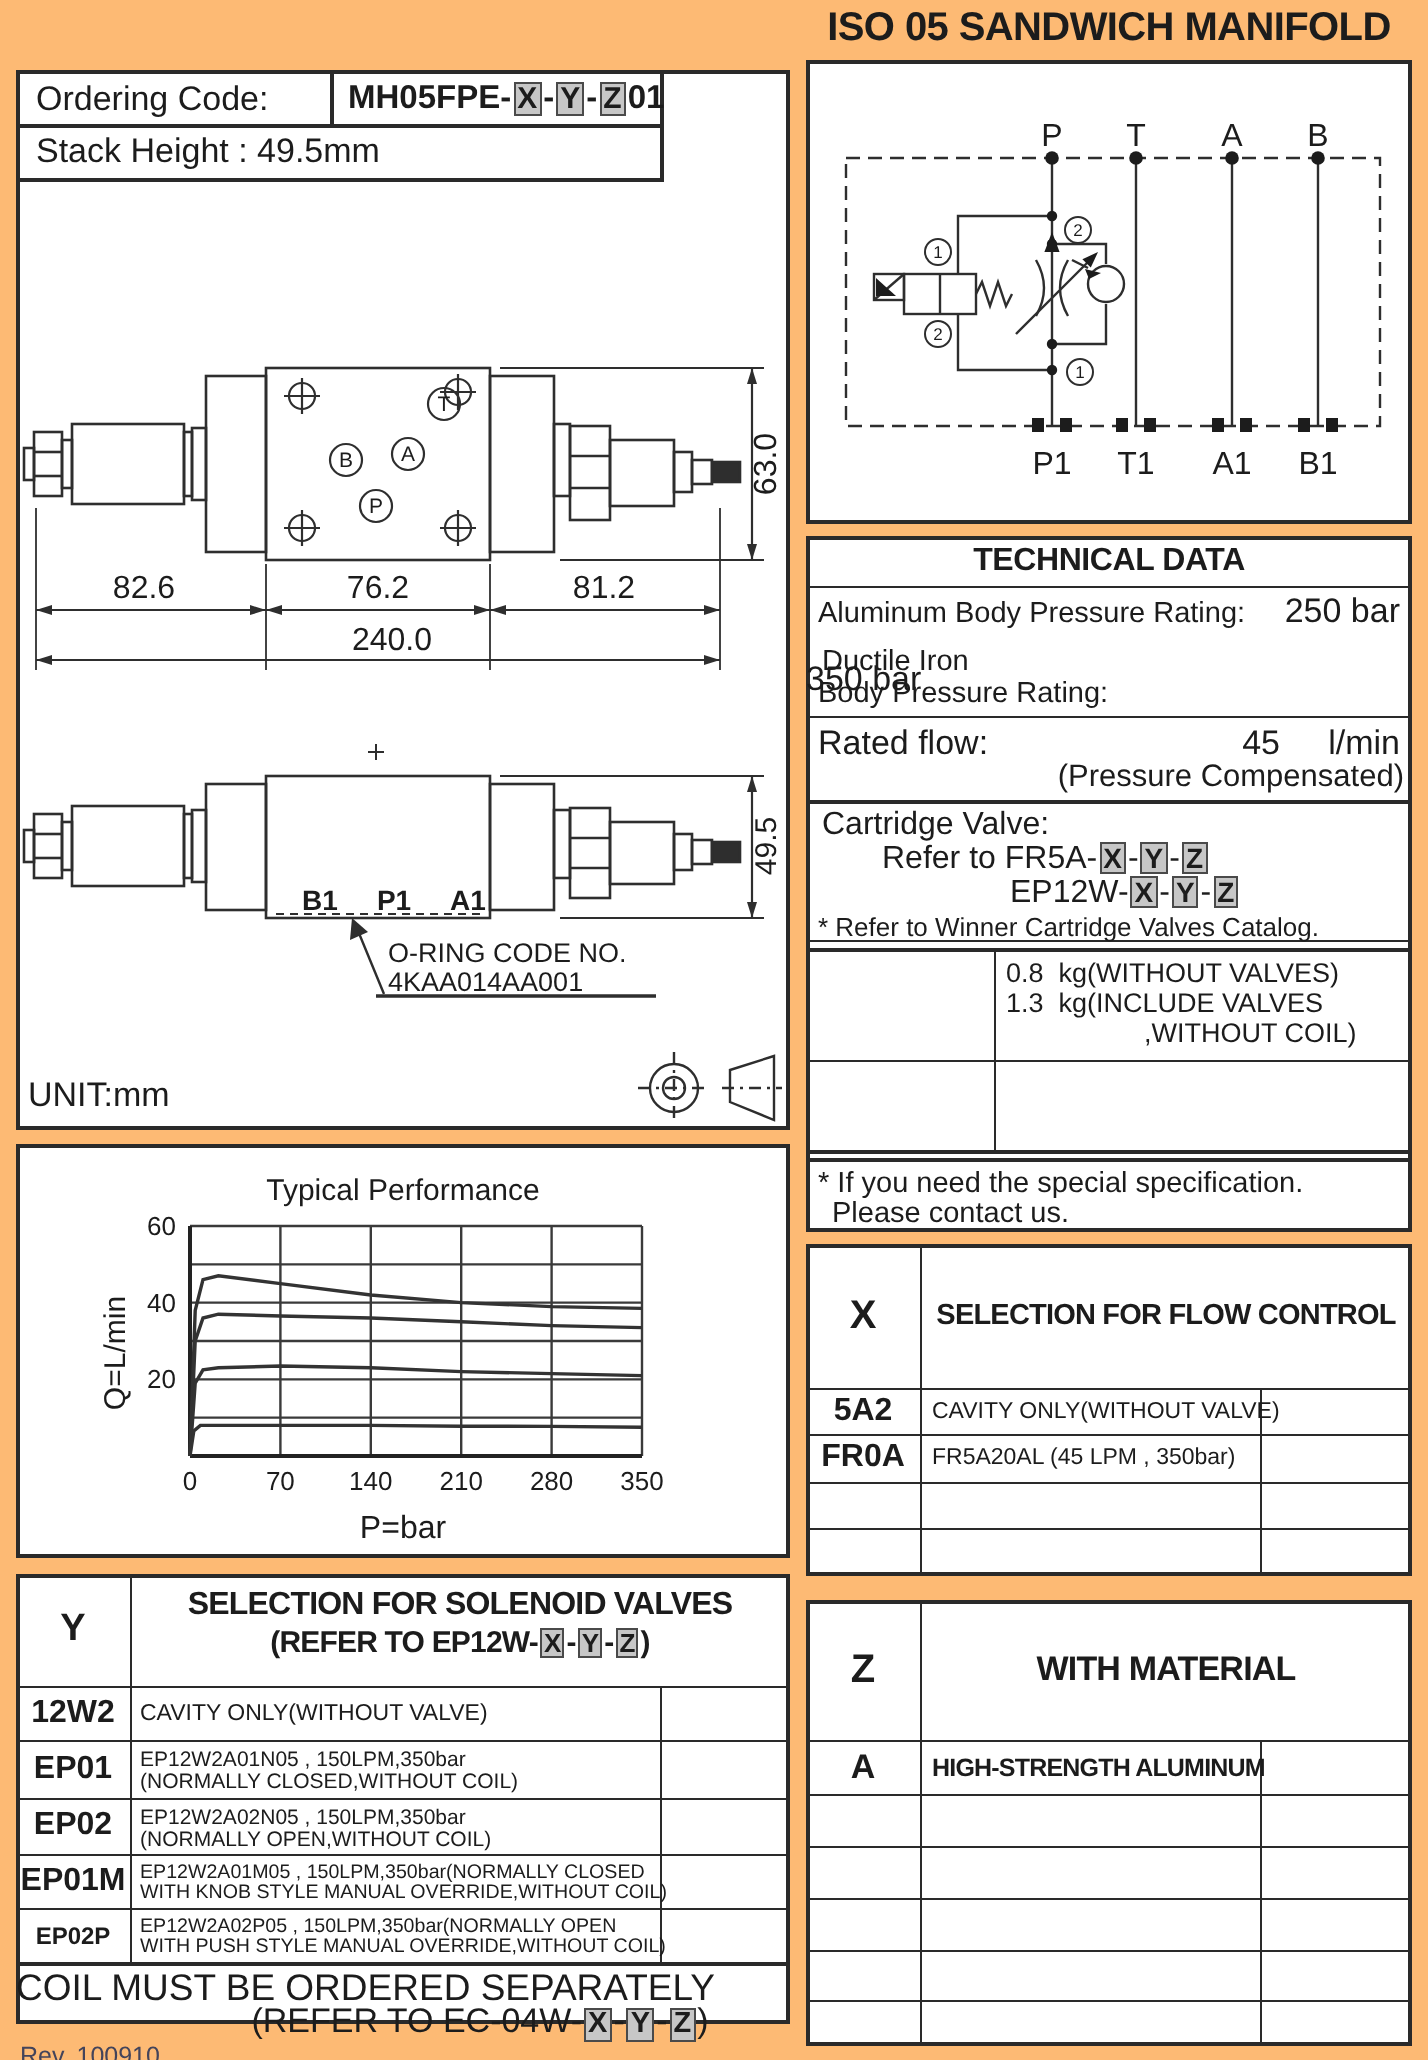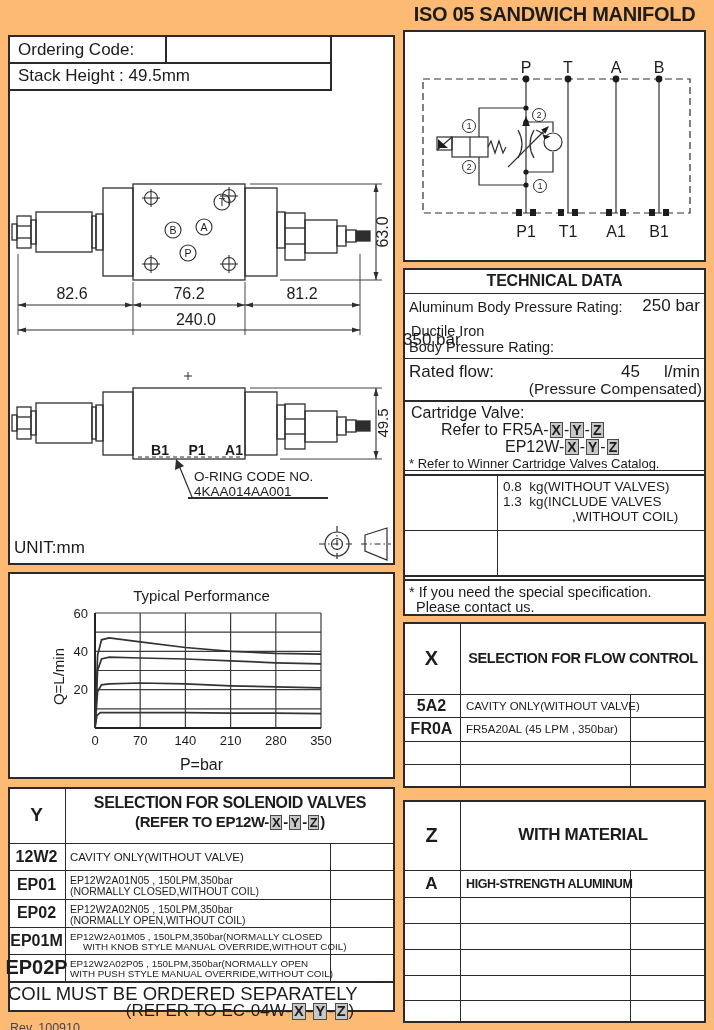--- a/index.html
+++ b/index.html
@@ -26,20 +26,23 @@
 <div class="page">
 
   <div class="t bold" style="left:403px;top:3px;width:303px;text-align:center;font-size:20px;letter-spacing:-0.3px;">ISO 05 SANDWICH MANIFOLD</div>
 
   <div class="box" style="left:8px;top:35px;width:387px;height:530px;"></div>
 
   <div class="cellbox" style="left:8px;top:35px;width:159px;height:29px;"></div>
   <div class="cellbox" style="left:165px;top:35px;width:167px;height:29px;"></div>
   <div class="cellbox" style="left:8px;top:62px;width:324px;height:29px;"></div>
   <div class="t" style="left:18px;top:40px;font-size:17px;">Ordering Code:</div>
+  <div class="t bold" style="left:174px;top:40px;font-size:16.5px;">
+    <span>MH05FPE-</span><span class="xyz" style="font-size:15px;">X</span>-<span class="xyz" style="font-size:15px;">Y</span>-<span class="xyz" style="font-size:15px;">Z</span><span>01</span>
+  </div>
   <div class="t" style="left:18px;top:66px;font-size:17px;">Stack Height : 49.5mm</div>
 
   <svg style="left:10px;top:172px;" width="380" height="175" viewBox="0 0 380 175">
     <g stroke="#2e2e2e" stroke-width="1.3" fill="none">
 
       <g>
         <rect x="2" y="52" width="5" height="16"></rect>
         <rect x="7" y="44" width="14" height="32"></rect>
         <line x1="7" y1="54" x2="21" y2="54"></line>
           <line x1="7" y1="66" x2="21" y2="66"></line>
@@ -412,23 +415,23 @@
   <div class="t bold ctr" style="left:8px;top:870px;width:57px;height:29px;font-size:16px;">EP01</div>
   <div class="t" style="left:70px;top:874px;font-size:10.5px;">EP12W2A01N05 , 150LPM,350bar</div>
   <div class="t" style="left:70px;top:885px;font-size:10.5px;">(NORMALLY CLOSED,WITHOUT COIL)</div>
 
   <div class="t bold ctr" style="left:8px;top:899px;width:57px;height:28px;font-size:16px;">EP02</div>
   <div class="t" style="left:70px;top:903px;font-size:10.5px;">EP12W2A02N05 , 150LPM,350bar</div>
   <div class="t" style="left:70px;top:914px;font-size:10.5px;">(NORMALLY OPEN,WITHOUT COIL)</div>
 
   <div class="t bold ctr" style="left:8px;top:927px;width:57px;height:27px;font-size:16px;">EP01M</div>
   <div class="t" style="left:70px;top:931px;font-size:9.8px;">EP12W2A01M05 , 150LPM,350bar(NORMALLY CLOSED</div>
-  <div class="t" style="left:70px;top:941px;font-size:9.8px;margin-left:13px;">WITH KNOB STYLE MANUAL OVERRIDE,WITHOUT COIL)</div>
-
-  <div class="t bold ctr" style="left:8px;top:954px;width:57px;height:27px;font-size:20px;">EP02P</div>
+  <div class="t" style="left:70px;top:941px;font-size:9.8px;">WITH KNOB STYLE MANUAL OVERRIDE,WITHOUT COIL)</div>
+
+  <div class="t bold ctr" style="left:8px;top:954px;width:57px;height:27px;font-size:12px;">EP02P</div>
   <div class="t" style="left:70px;top:958px;font-size:9.8px;">EP12W2A02P05 , 150LPM,350bar(NORMALLY OPEN</div>
   <div class="t" style="left:70px;top:968px;font-size:9.8px;">WITH PUSH STYLE MANUAL OVERRIDE,WITHOUT COIL)</div>
 
   <div class="t" style="left:8px;top:983px;width:340px;text-align:center;font-size:18.5px;">COIL MUST BE ORDERED SEPARATELY</div>
   <div class="t" style="left:85px;top:1001px;width:310px;text-align:center;font-size:17px;">
     <span>(REFER TO EC-04W-</span><span class="xyz" style="font-size:14.5px;">X</span>-<span class="xyz" style="font-size:14.5px;">Y</span>-<span class="xyz" style="font-size:14.5px;">Z</span><span>)</span>
   </div>
 
   <div class="t" style="left:10px;top:1021px;font-size:12.5px;color:#44445a;">Rev. 100910</div>
 

